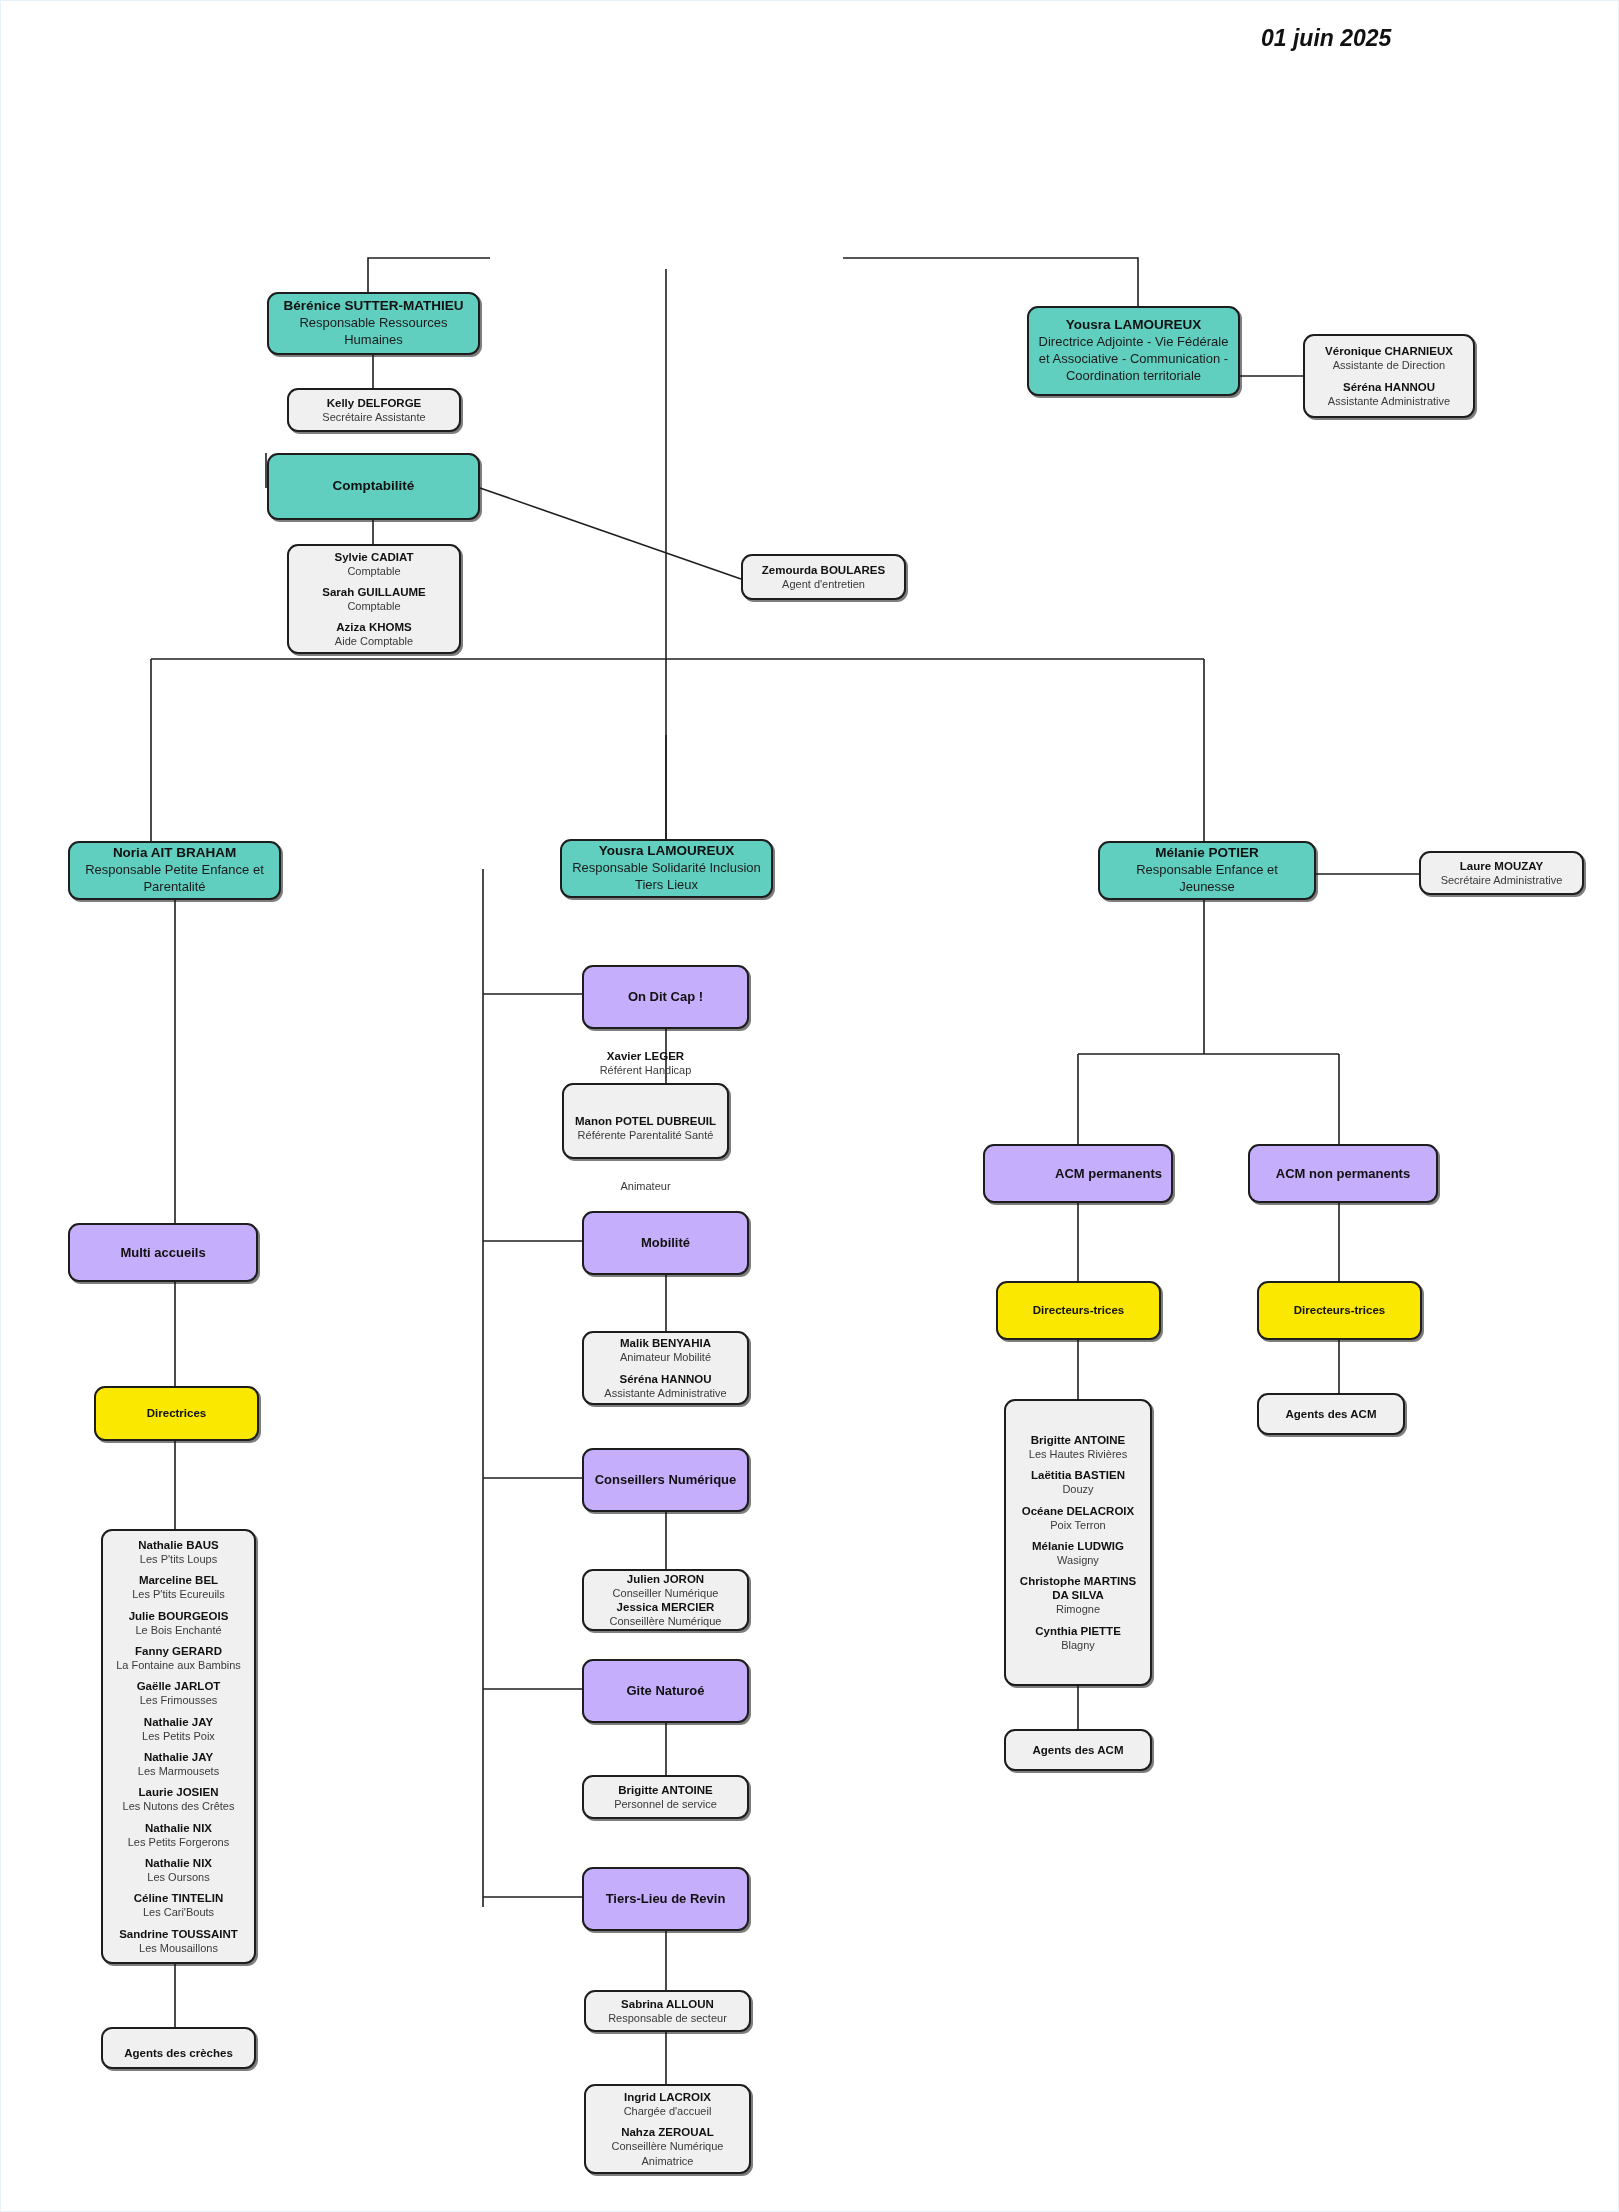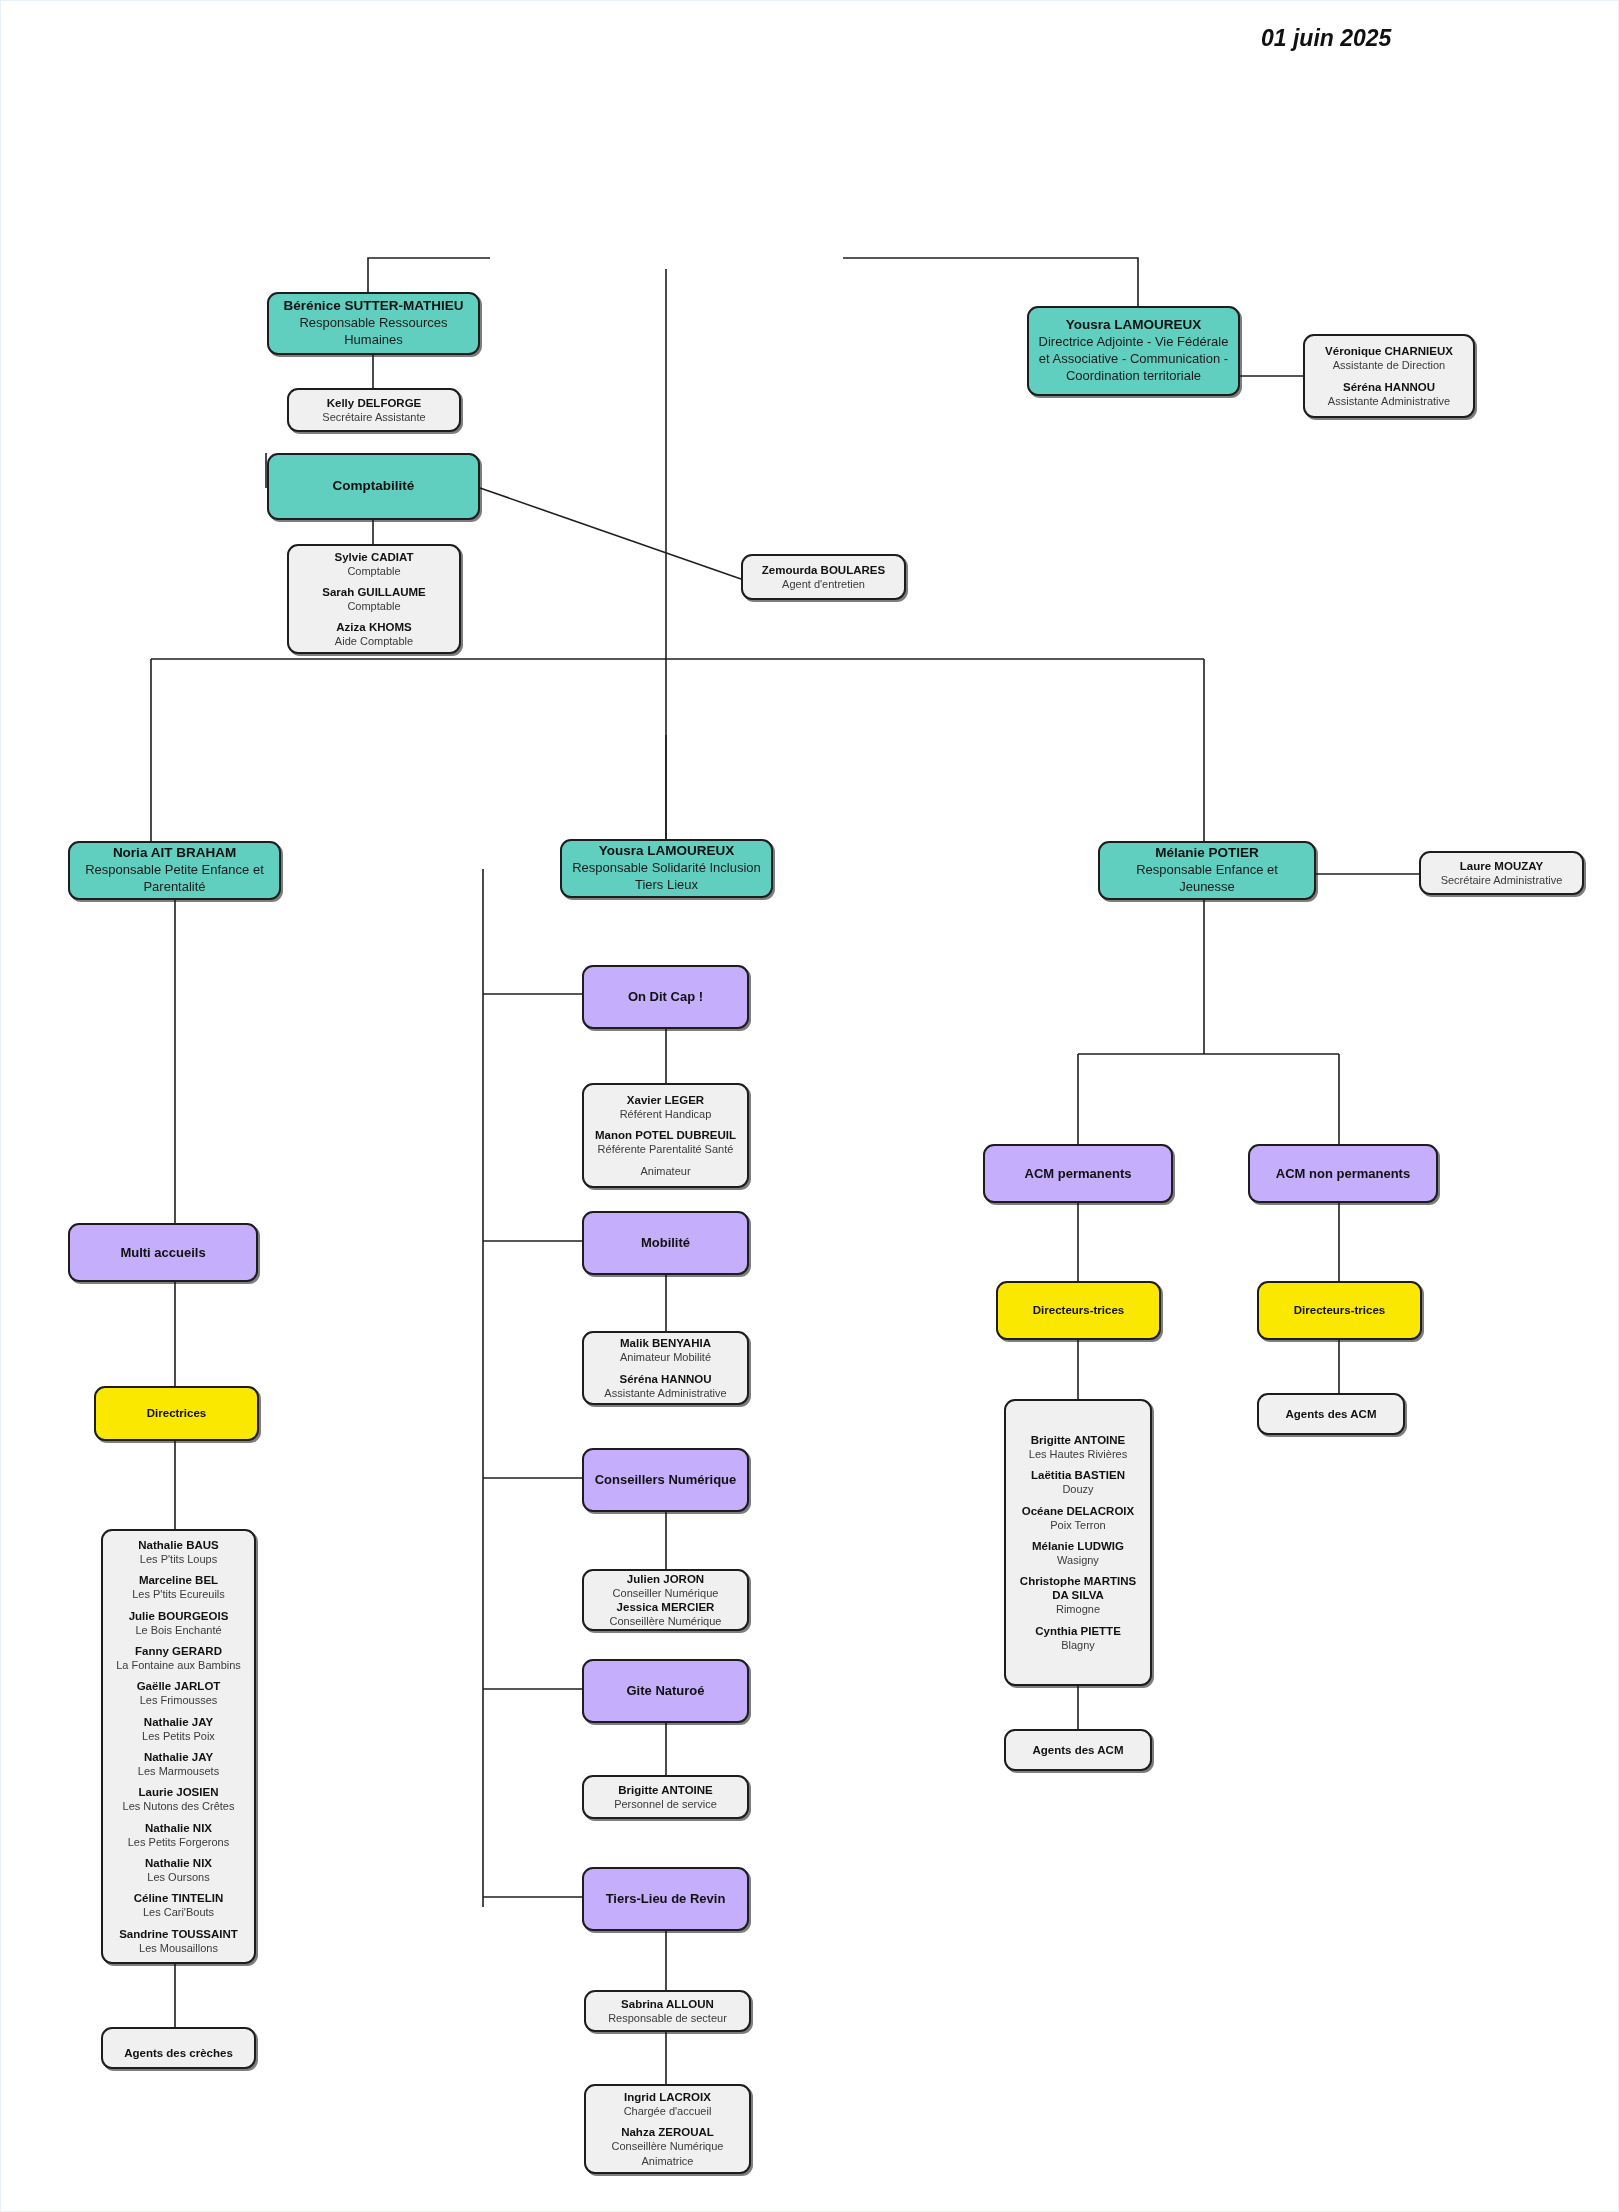--- a/index.html
+++ b/index.html
@@ -288,21 +288,21 @@
   </div>
 
   <div class="node n-grey compact" style="left:100px; top:2026px; width:155px; height:42px;justify-content:flex-end;">
     <div class="nm">Agents des crèches</div>
   </div>
 
   <div class="node n-purple" style="left:581px; top:964px; width:167px; height:64px;">
     <div class="nm">On Dit Cap !</div>
   </div>
 
-  <div class="node n-grey tight" style="left:581px; top:1082px; width:167px; height:105px;">
+  <div class="node n-grey tight" style="left:561px; top:1082px; width:167px; height:76px;gap:30px;">
     <div class="pair">
         <div class="nm">Xavier LEGER</div>
         <div class="rl">Référent Handicap</div>
       </div>
     <div class="pair">
         <div class="nm">Manon POTEL DUBREUIL</div>
         <div class="rl">Référente Parentalité Santé</div>
       </div>
     <div class="pair">
         <div class="rl">Animateur</div>
@@ -361,21 +361,21 @@
     <div class="pair">
         <div class="nm">Ingrid LACROIX</div>
         <div class="rl">Chargée d'accueil</div>
       </div>
     <div class="pair">
         <div class="nm">Nahza ZEROUAL</div>
         <div class="rl">Conseillère Numérique Animatrice</div>
       </div>
   </div>
 
-  <div class="node n-purple" style="left:982px; top:1143px; width:190px; height:59px;">
+  <div class="node n-purple" style="left:982px; top:1143px; width:190px; height:59px;align-items:flex-end;">
     <div class="nm">ACM permanents</div>
   </div>
 
   <div class="node n-purple" style="left:1247px; top:1143px; width:190px; height:59px;">
     <div class="nm">ACM non permanents</div>
   </div>
 
   <div class="node n-yellow" style="left:995px; top:1280px; width:165px; height:59px;">
     <div class="nm">Directeurs-trices</div>
   </div>

